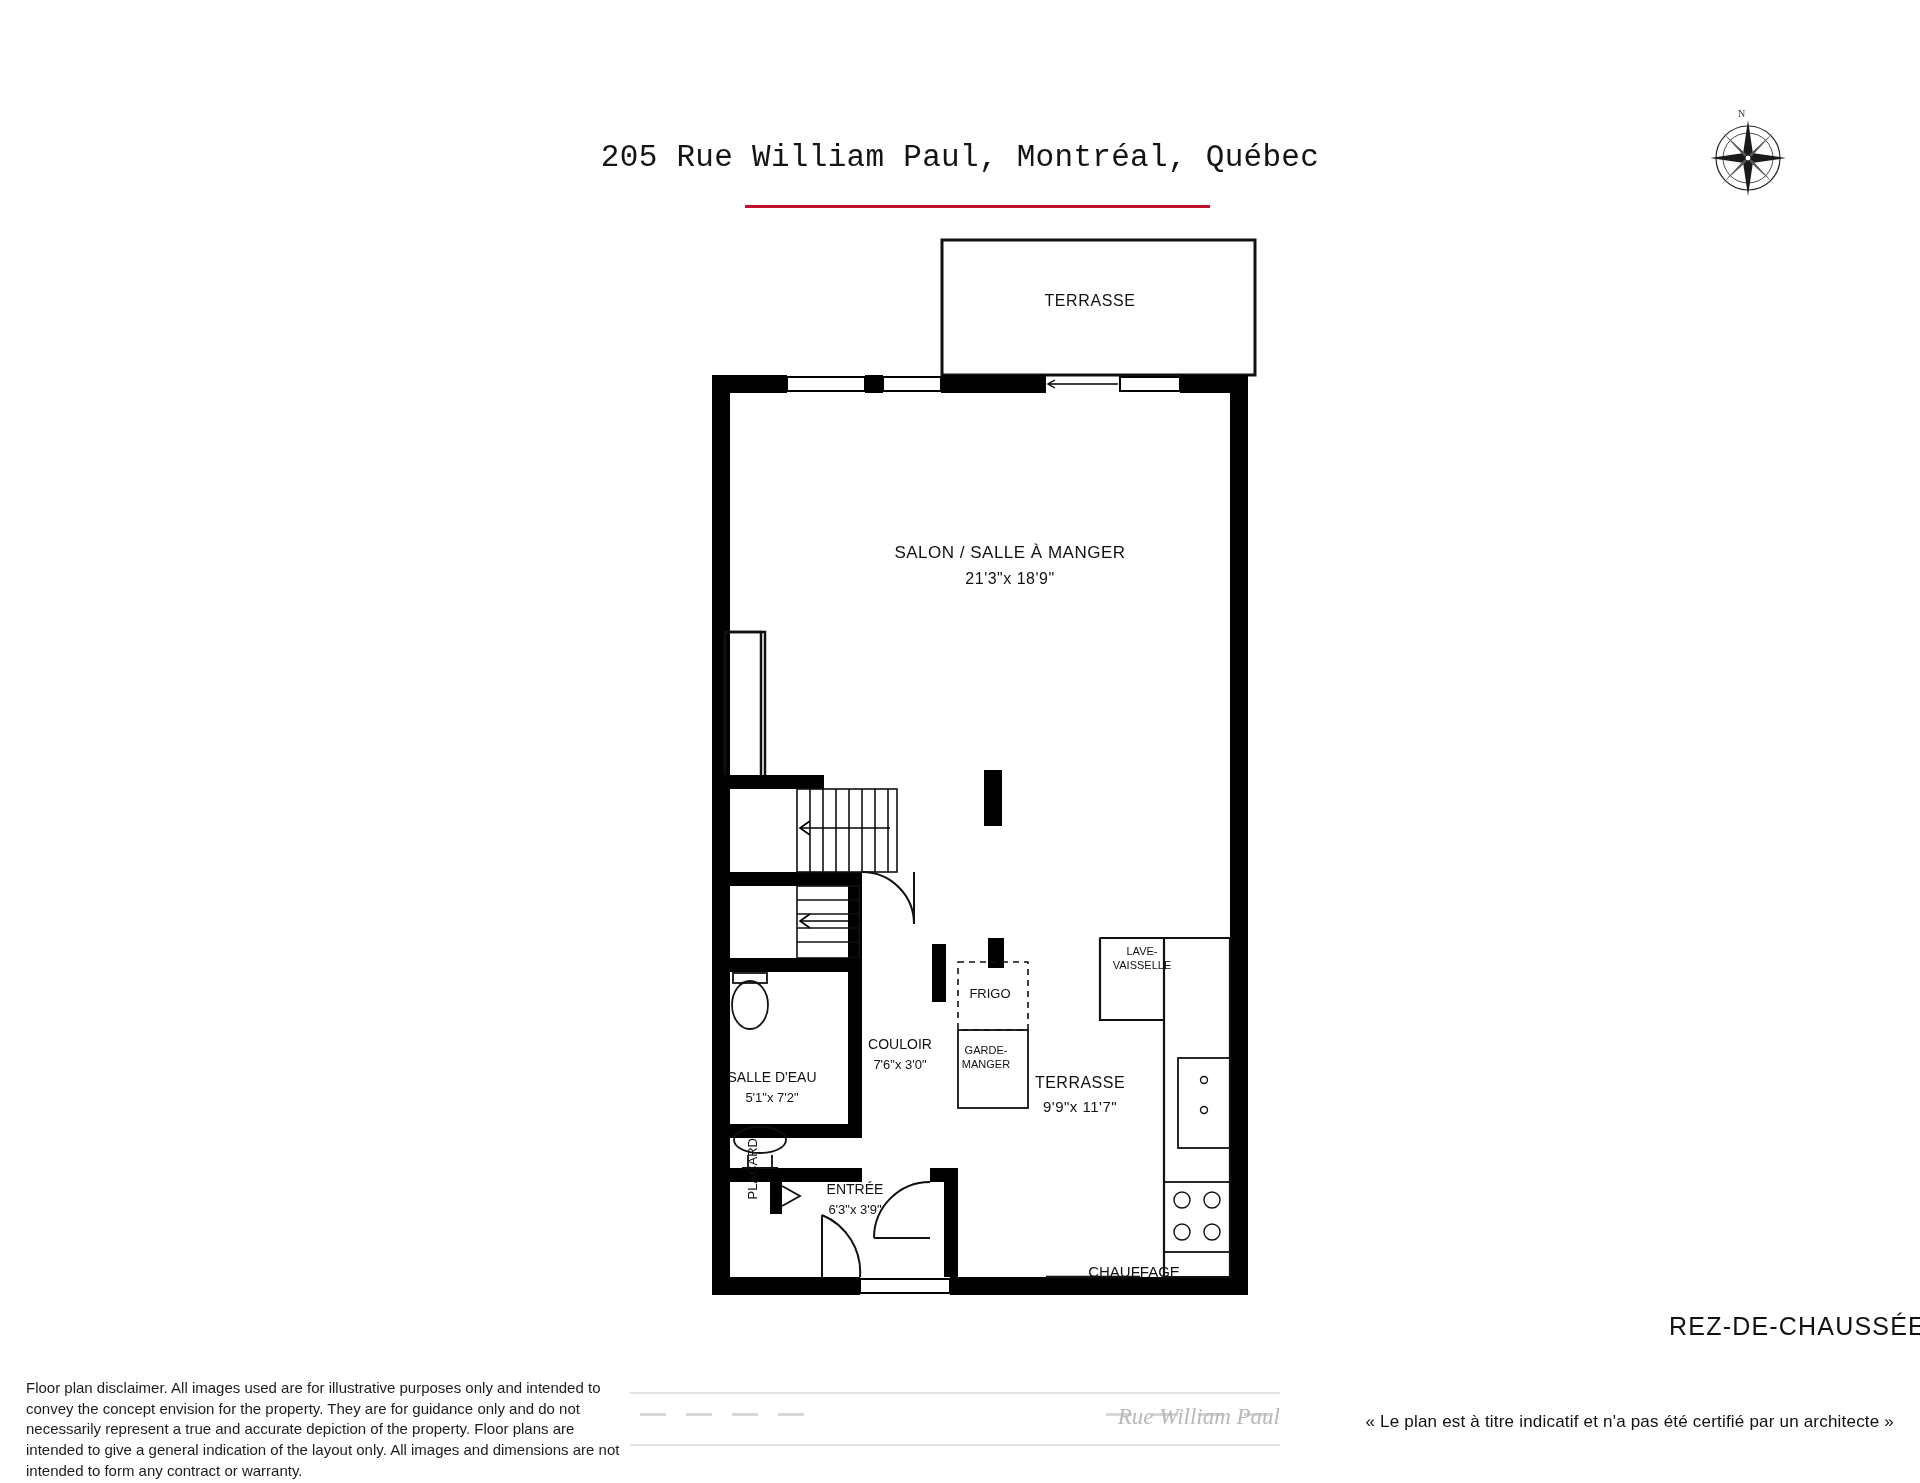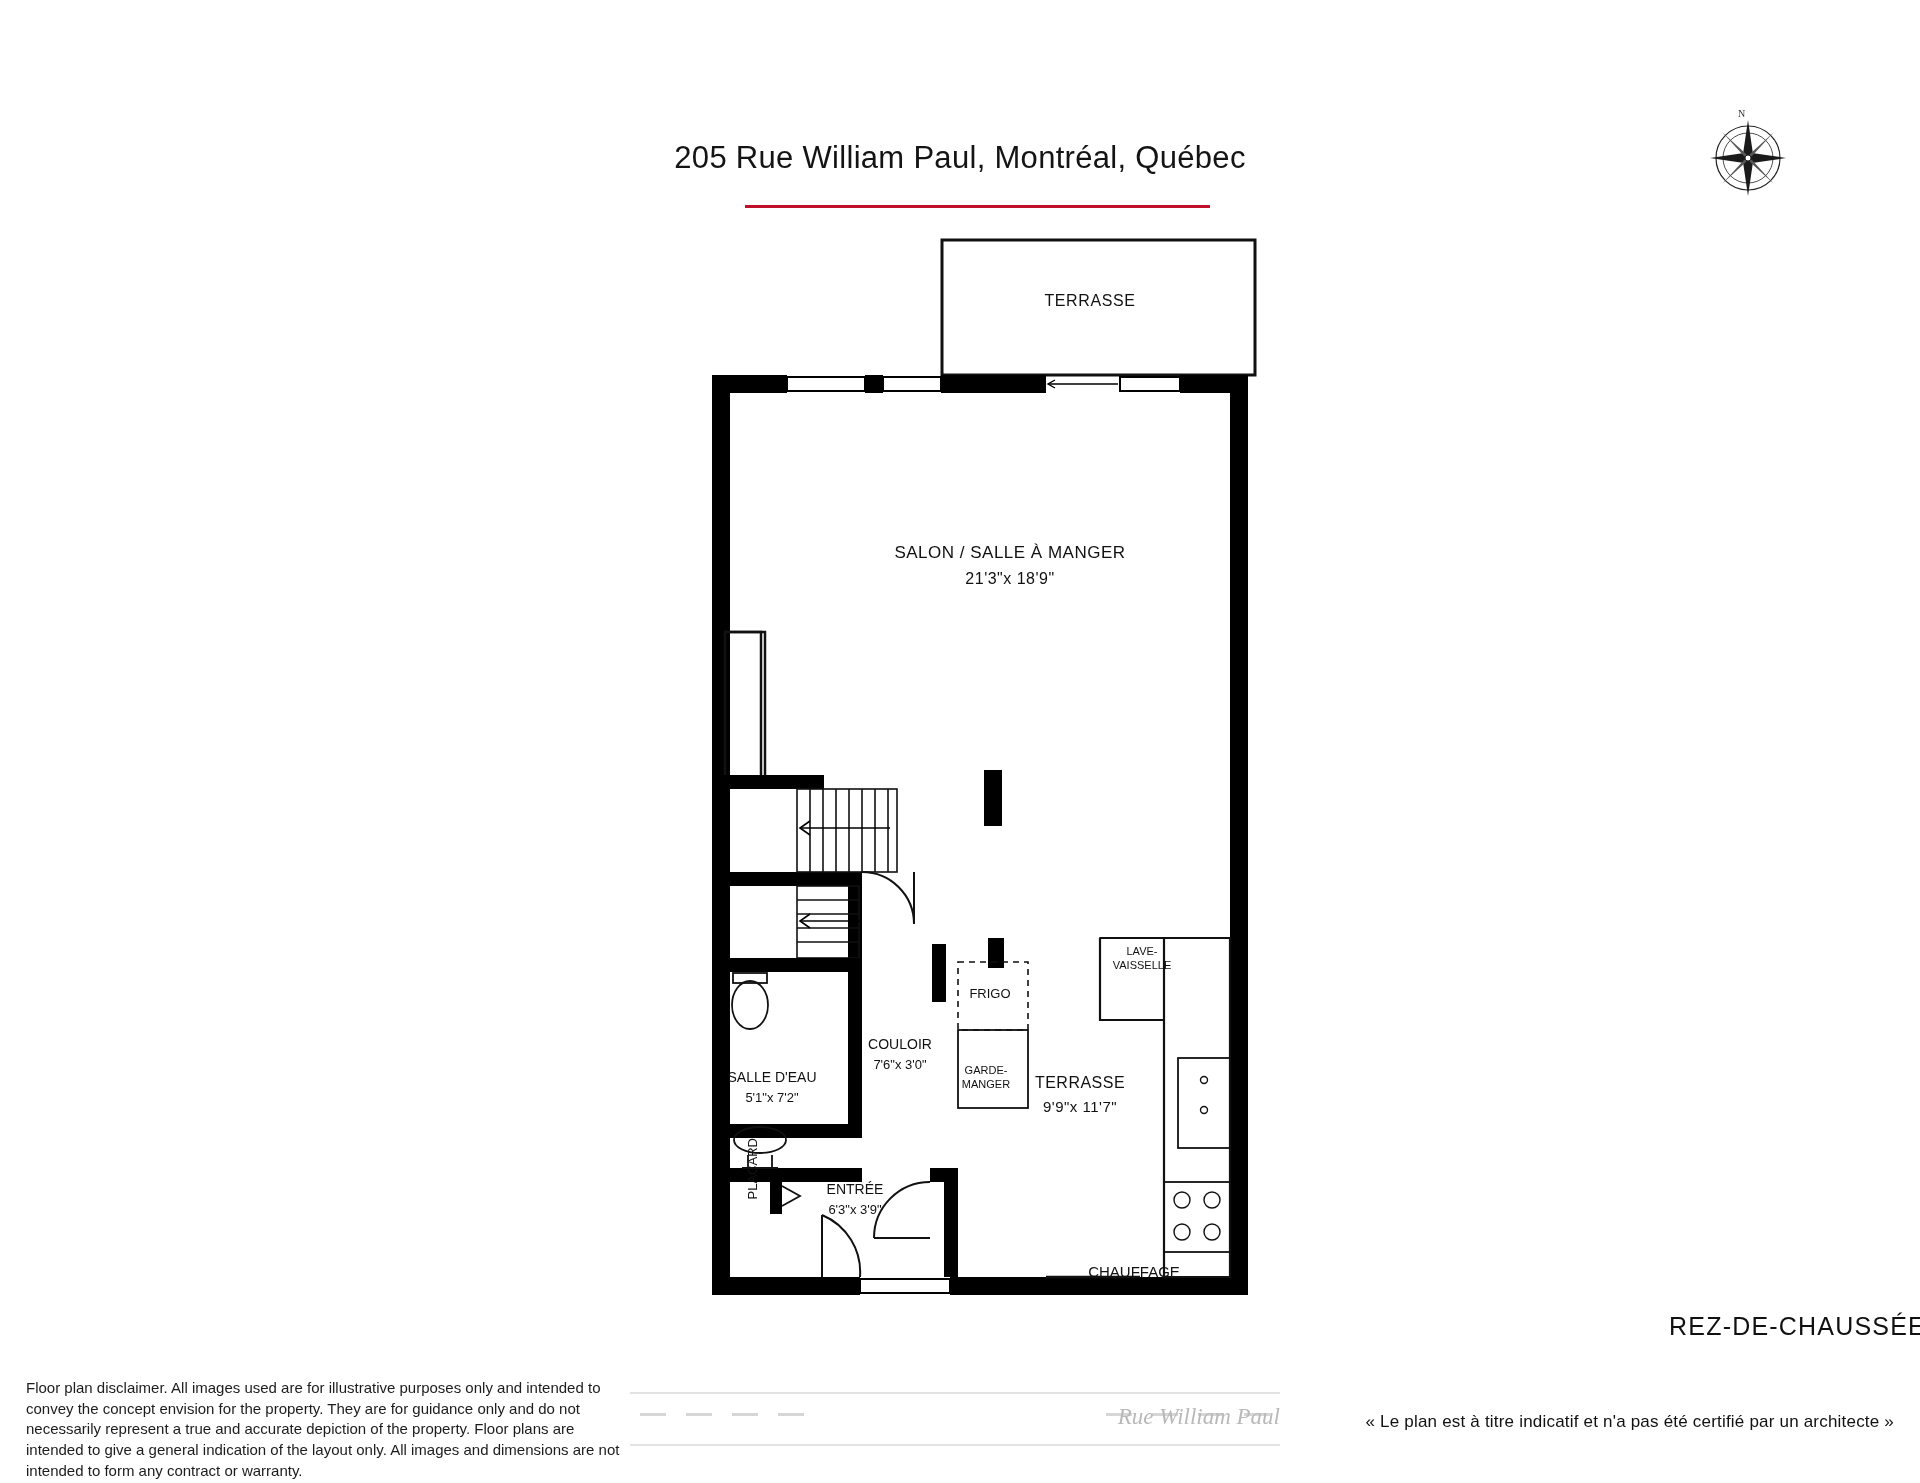--- a/index.html
+++ b/index.html
@@ -18,21 +18,21 @@
 
   
   #title-block {
     position: absolute;
     left: 0;
     top: 140px;
     width: 1920px;
     text-align: center;
   }
   #title-text {
-    font-family: Liberation Sans, sans-serif;
+    font-family: Liberation Mono, monospace;
     font-size: 31px;
     letter-spacing: 0.3px;
     color: #141414;
     display: inline-block;
   }
   #title-underline {
     position: absolute;
     left: 745px;
     top: 205px;
     width: 465px;
@@ -82,21 +82,21 @@
   #label-salon .rdim{ font-size: 16px; margin-top: 3px; }
   #label-cuisine    { left: 960px; top: 1072px; width: 240px; font-size: 16px; letter-spacing: .5px; }
   #label-cuisine .rdim { font-size: 15px; margin-top: 3px; }
   #label-couloir    { left: 810px; top: 1035px; width: 180px; font-size: 14px; }
   #label-couloir .rdim { font-size: 13px; margin-top: 2px; }
   #label-salledeau  { left: 672px; top: 1068px; width: 200px; font-size: 14px; }
   #label-salledeau .rdim { font-size: 13px; margin-top: 2px; }
   #label-entree     { left: 770px; top: 1180px; width: 170px; font-size: 14px; }
   #label-entree .rdim { font-size: 13px; margin-top: 2px; }
   #label-frigo      { left: 945px; top: 985px; width: 90px; font-size: 13px; }
-  #label-garde      { left: 940px; top: 1044px; width: 92px; font-size: 11px; line-height: 1.25; margin-top: 20px; }
+  #label-garde      { left: 940px; top: 1044px; width: 92px; font-size: 11px; line-height: 1.25; }
   #label-lave       { left: 1092px; top: 945px; width: 100px; font-size: 11px; line-height: 1.25; }
   #label-chauffage  { left: 1074px; top: 1262px; width: 120px; font-size: 15px; }
   #label-placard    {
     left: 693px; top: 1160px; width: 120px; font-size: 13px;
     transform: rotate(-90deg); transform-origin: 50% 50%;
   }
 
   #floor-caption {
     position: absolute;
     left: 0; top: 1312px;

